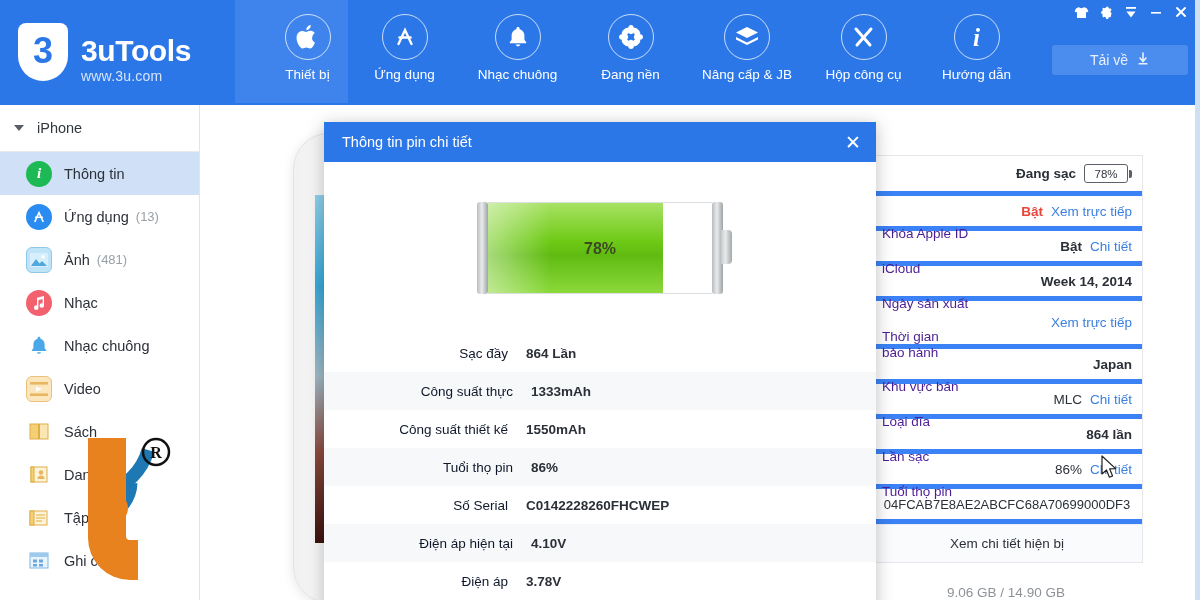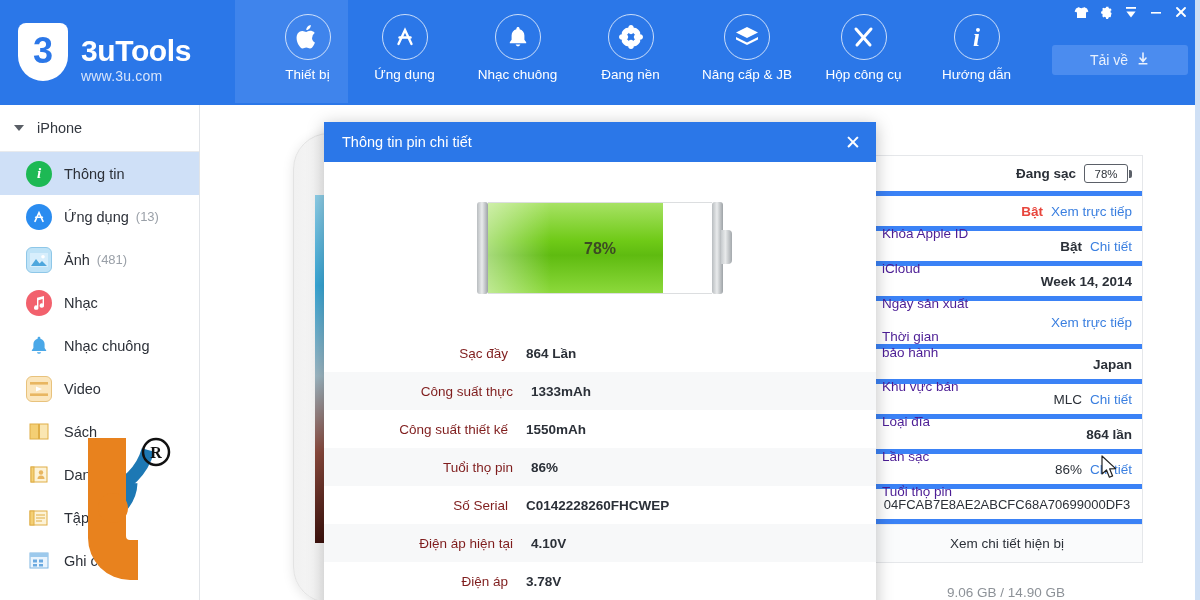--- a/index.html
+++ b/index.html
@@ -220,21 +220,21 @@
     border-radius:0 4px 4px 0;
     background:linear-gradient(90deg,#c6cacd,#e8eaeb 40%,#a3a8ac);
   }
 
   .mrow{
     height:38px; display:flex; align-items:center;
     font-size:13.5px; padding:0 20px;
   }
   .mrow.alt{ background:#f7f8f9;padding-left:25px; }
   .mrow-label{
-    width:182px; text-align:right; color:#7f1d1d; padding-right:18px;
+    width:182px; text-align:right; color:#0f172a; padding-right:18px;
     white-space:nowrap;
   }
   .mrow-val{ color:#2b3038; font-weight:bold; }
 
   
   #cursor{ position:absolute; left:1101px; top:455px; z-index:60; }
 
   
   #right-edge{
     position:absolute; right:0; top:0; width:5px; height:600px;

